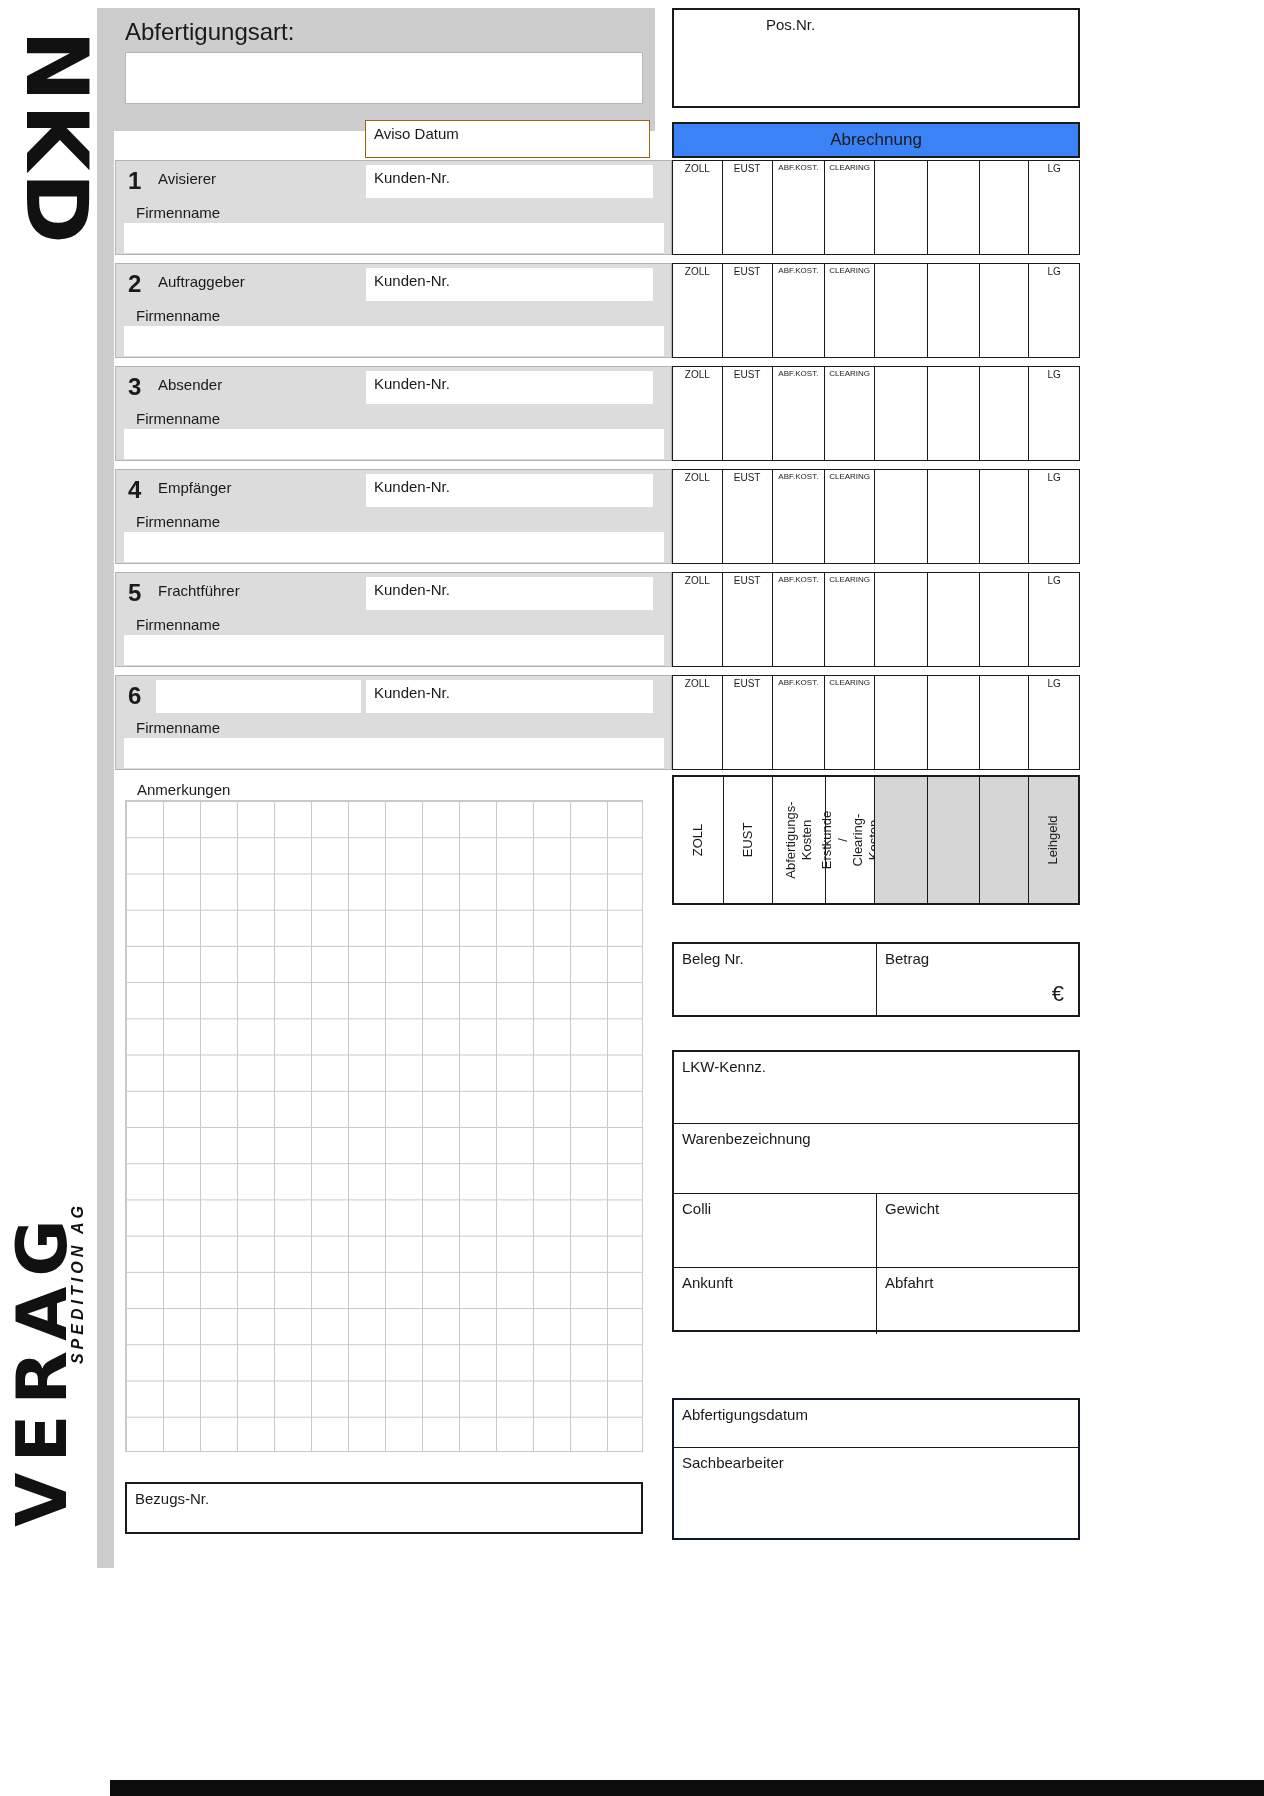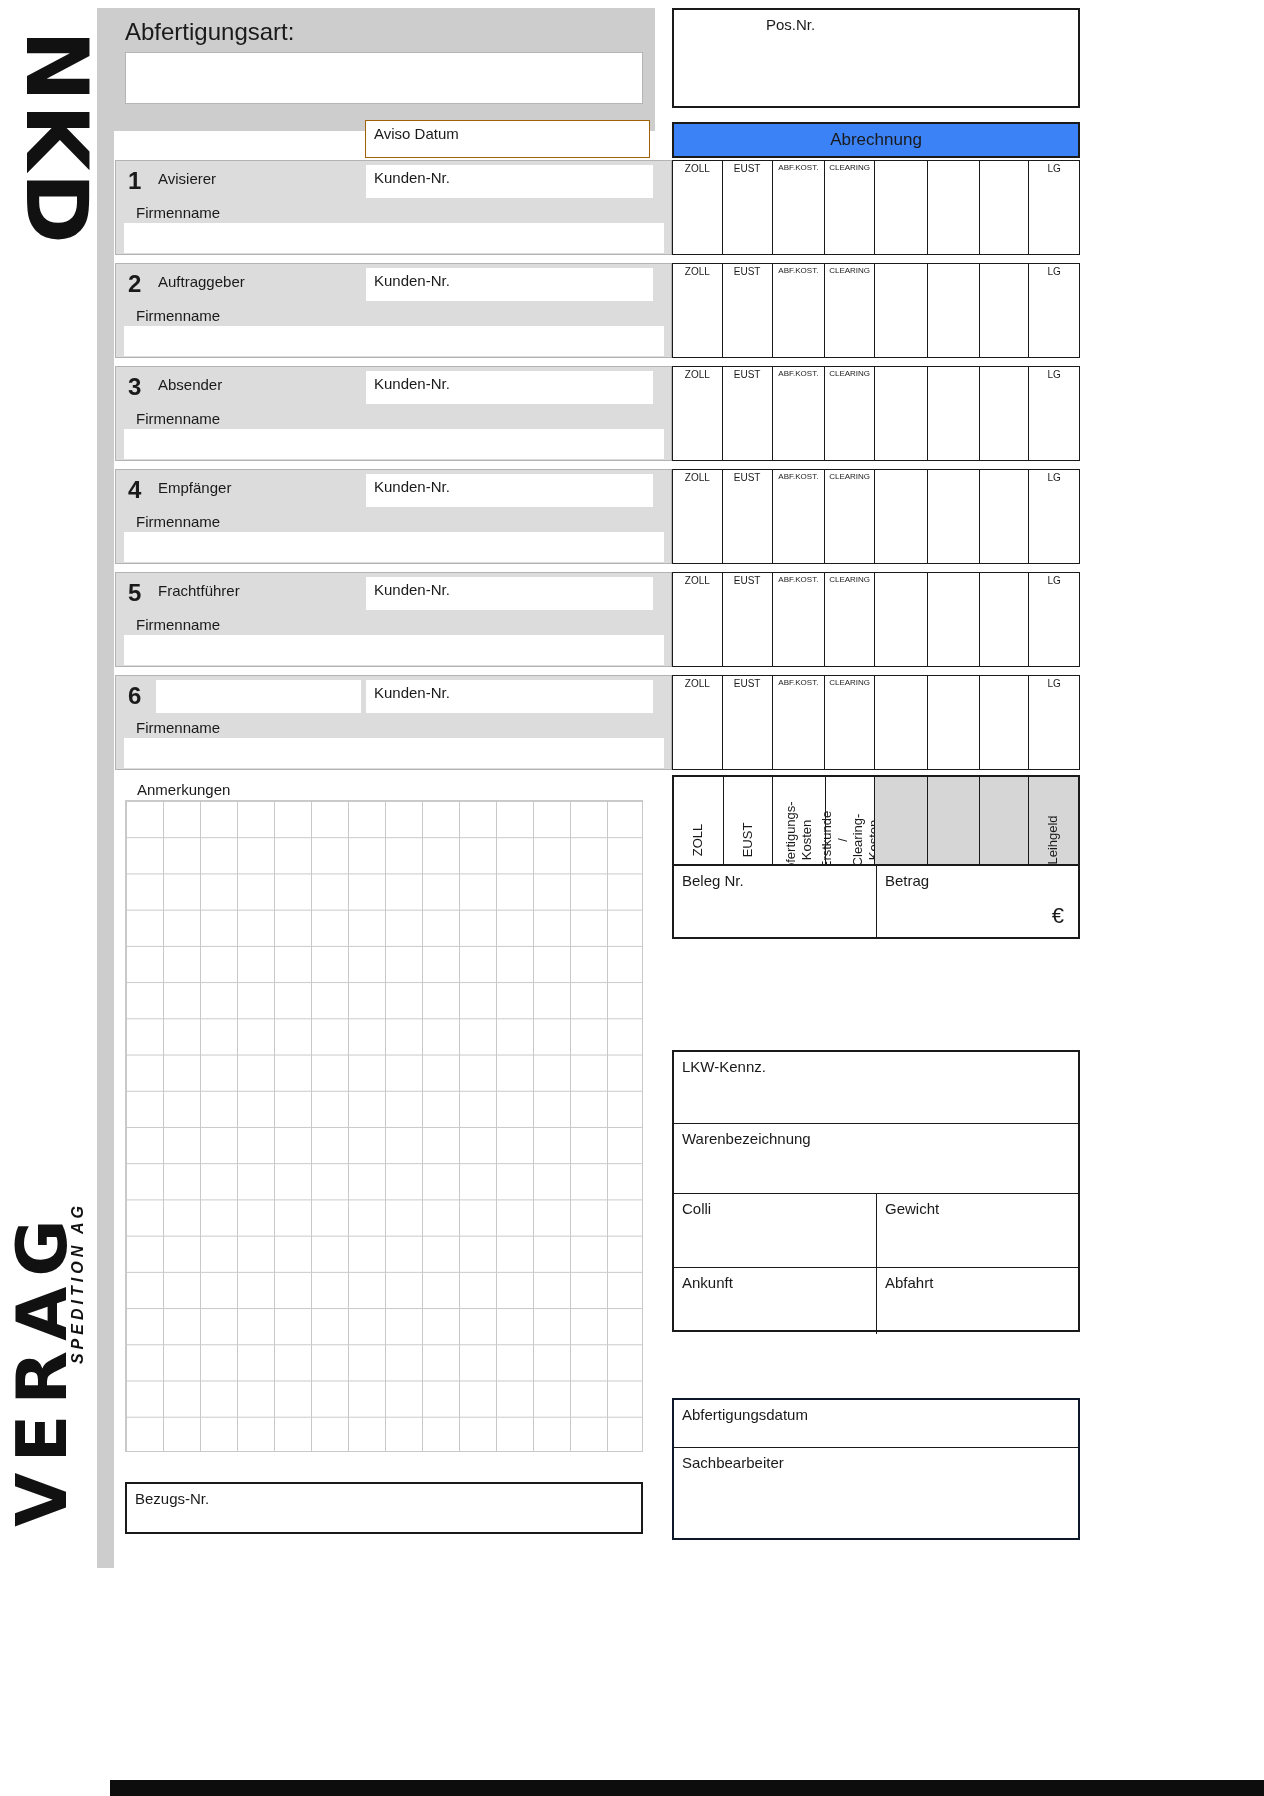--- a/index.html
+++ b/index.html
@@ -50,21 +50,21 @@
   .acc-cell.small span{font-size:8px;}
 
   
   .vband{left:672px;top:775px;width:408px;height:130px;border:2px solid #1a1a1a;background:#fff;display:flex;}
   .vcell{position:relative;height:100%;border-right:1px solid #1a1a1a;box-sizing:border-box;}
   .vcell:last-child{border-right:none;}
   .vcell.gray{background:#d6d6d6;}
   .vlabel{position:absolute;top:50%;left:50%;transform:translate(-50%,-50%) rotate(-90deg);
           font-size:13px;text-align:center;white-space:pre-line;line-height:1.2;}
 
-  .beleg-row{left:672px;top:864px;width:408px;height:75px;border:2px solid #1a1a1a;background:#fff;}
+  .beleg-row{left:672px;top:942px;width:408px;height:75px;border:2px solid #1a1a1a;background:#fff;}
   .beleg-cell{position:absolute;left:0;top:0;width:203px;height:100%;border-right:1px solid #1a1a1a;box-sizing:border-box;}
   .betrag-cell{position:absolute;left:203px;top:0;right:0;height:100%;}
   .euro{position:absolute;right:14px;bottom:8px;font-size:22px;}
 
   
   .anm-label{left:137px;top:781px;font-size:15px;}
   .anm-grid{left:125px;top:800px;width:518px;height:652px;border:1px solid #c9c9c9;
     background-image:linear-gradient(to right,#c9c9c9 1px,transparent 1px),
                      linear-gradient(to bottom,#c9c9c9 1px,transparent 1px);
     background-size:37px 36.22px;}

